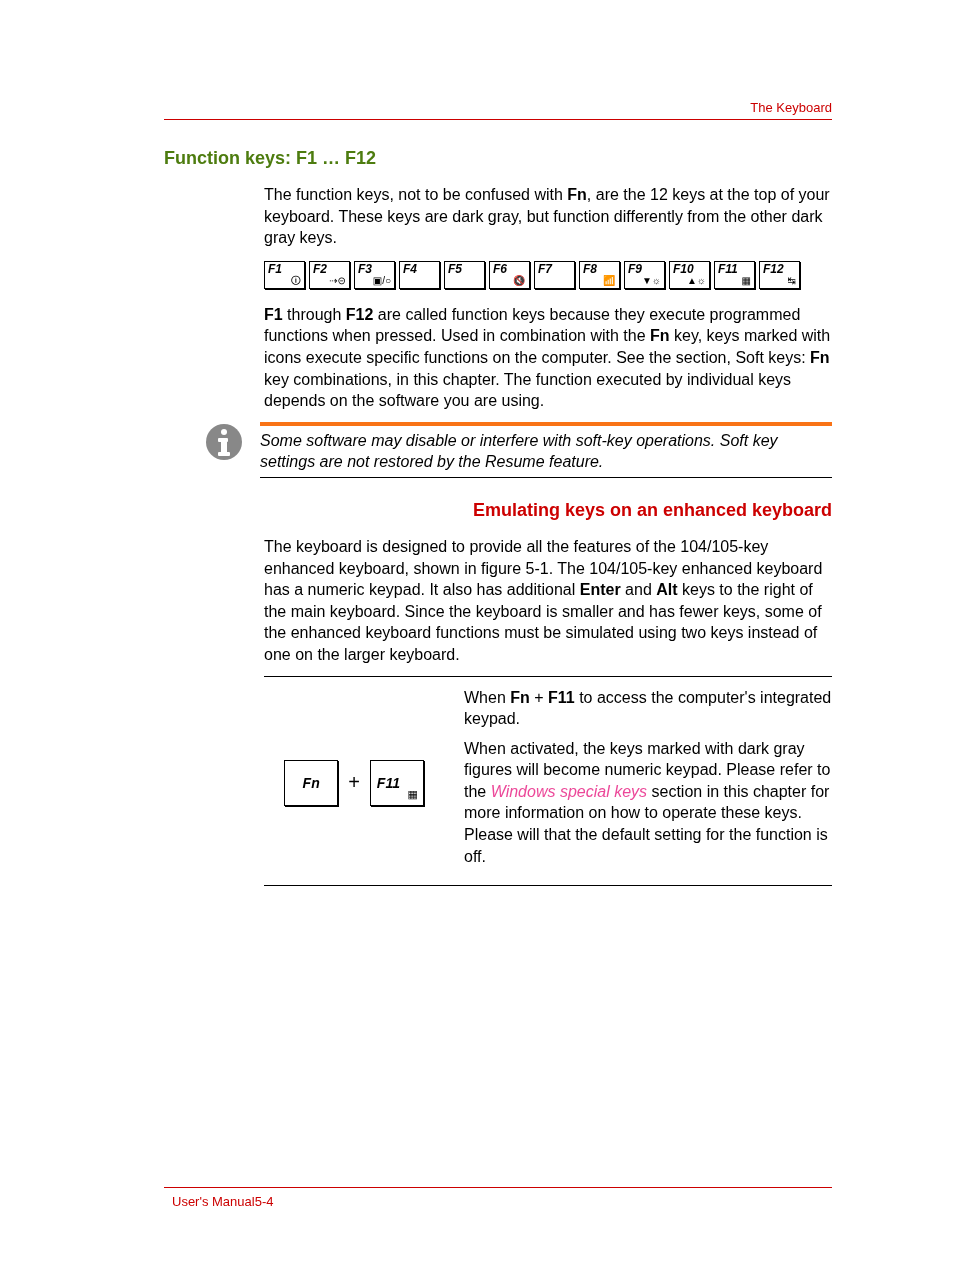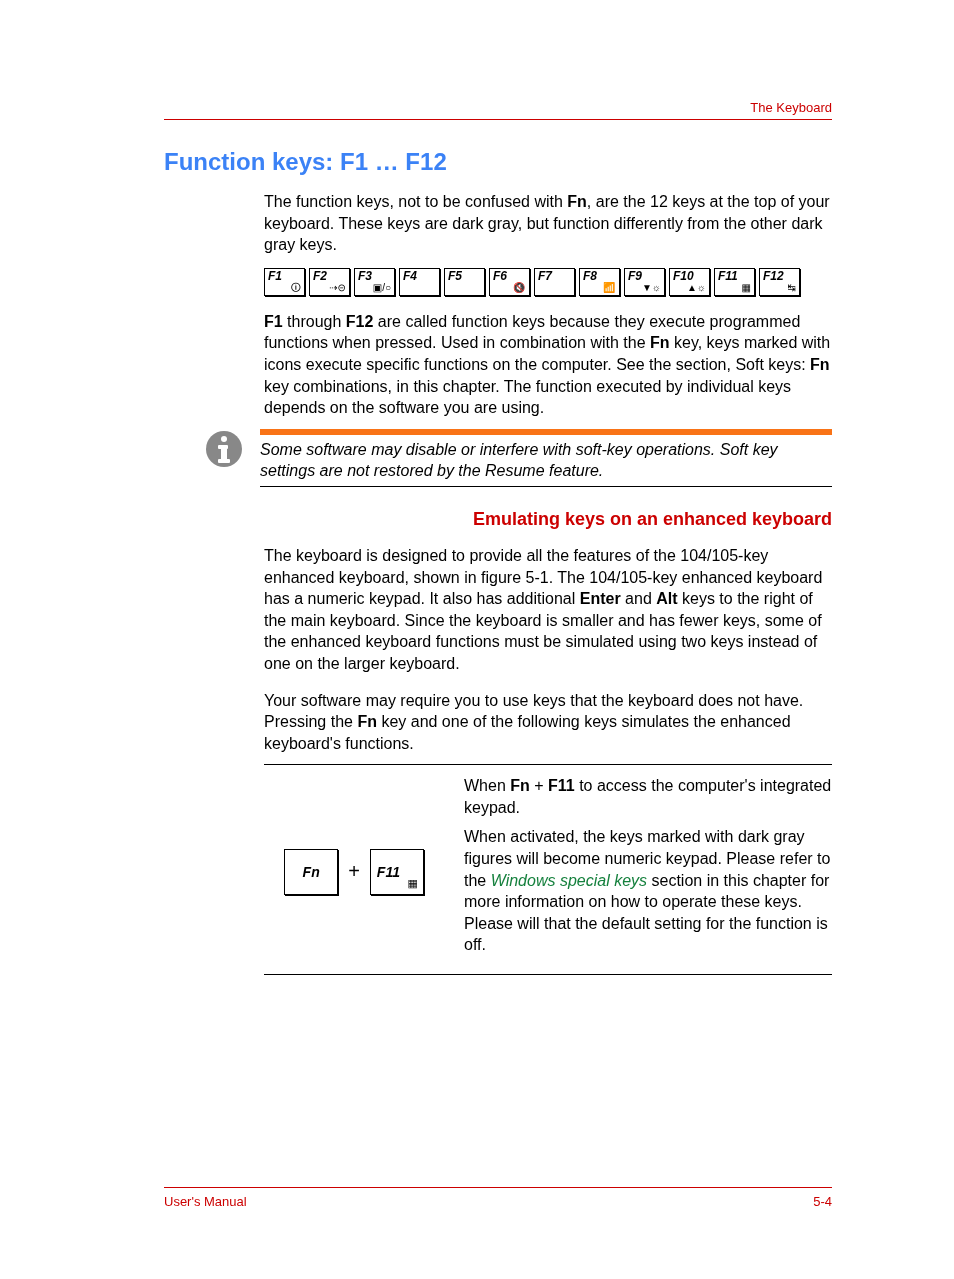--- a/index.html
+++ b/index.html
@@ -22,22 +22,22 @@
     color: #c00;
     font-size: 13px;
     margin-bottom: 4px;
   }
   .header-rule {
     border: none;
     border-top: 1.5px solid #c00;
     margin: 0 0 28px 0;
   }
   h2.section {
-    color: #3b82f6;
-    font-size: 24px;
+    color: #4d7c0f;
+    font-size: 18px;
     font-weight: bold;
     margin: 0 0 12px 0;
   }
   .body-block {
     margin-left: 100px;
   }
   .body-block p {
     margin: 15px 0 10px 0;
     line-height: 1.35;
   }
@@ -81,21 +81,21 @@
     width: 40px;
     height: 40px;
     flex: 0 0 40px;
     display:flex;
     align-items:center;
     justify-content:center;
   }
   .info-icon svg { width:40px; height:40px; }
   .note-text {
     font-style: italic;
-    border-top: 6px solid #f97316;
+    border-top: 4px solid #f97316;
     border-bottom: 1px solid #000;
     padding: 4px 0;
     line-height: 1.35;
     flex:1;
   }
   h3.subsection {
     color: #c00;
     font-size: 18px;
     font-weight: bold;
     margin: 22px 0 10px 50px;
@@ -144,40 +144,40 @@
   }
   .plus {
     font-size: 20px;
   }
   .combo-desc {
     flex: 1;
     line-height: 1.35;
   }
   .combo-desc p { margin: 0 0 8px 0; }
   a.inline-link {
-    color: #15803d;
+    color: #ec4899;
     font-style: italic;
     text-decoration: none;
   }
   .footer {
     position: absolute;
     left: 164px;
     right: 122px;
     bottom: 70px;
   }
   .footer-rule {
     border: none;
     border-top: 1.5px solid #c00;
     margin: 0 0 6px 0;
   }
   .footer-row {
     display: flex;
-    justify-content: space-between;
     color: #c00;
     font-size: 13px;
+    margin-left: 8px;
   }
   b { font-weight: bold; }
 </style>
 </head>
 <body>
 
 <div class="page">
 
   <div class="header-label">The Keyboard</div>
   <hr class="header-rule">
@@ -256,23 +256,20 @@
     </div>
     <div class="note-text">Some software may disable or interfere with soft-key operations. Soft key settings are not restored by the Resume feature.</div>
   </div>
 
   <h3 class="subsection">Emulating keys on an enhanced keyboard</h3>
 
   <div class="body-block">
     <p>
       <span>The keyboard is designed to provide all the features of the 104/105-key enhanced keyboard, shown in figure 5-1. The 104/105-key enhanced keyboard has a numeric keypad. It also has additional </span><b>Enter</b><span> and </span><b>Alt</b><span> keys to the right of the main keyboard. Since the keyboard is smaller and has fewer keys, some of the enhanced keyboard functions must be simulated using two keys instead of one on the larger keyboard.</span>
     </p>
-    <p>
-      <span>Your software may require you to use keys that the keyboard does not have. Pressing the </span><b>Fn</b><span> key and one of the following keys simulates the enhanced keyboard's functions.</span>
-    </p>
   </div>
 
   <div class="combo-table">
     <div class="combo-row">
       <div class="combo-keys">
         <div class="bigkey">
             <span>Fn</span>
           </div>
         <div class="plus">+</div>
         <div class="bigkey">

